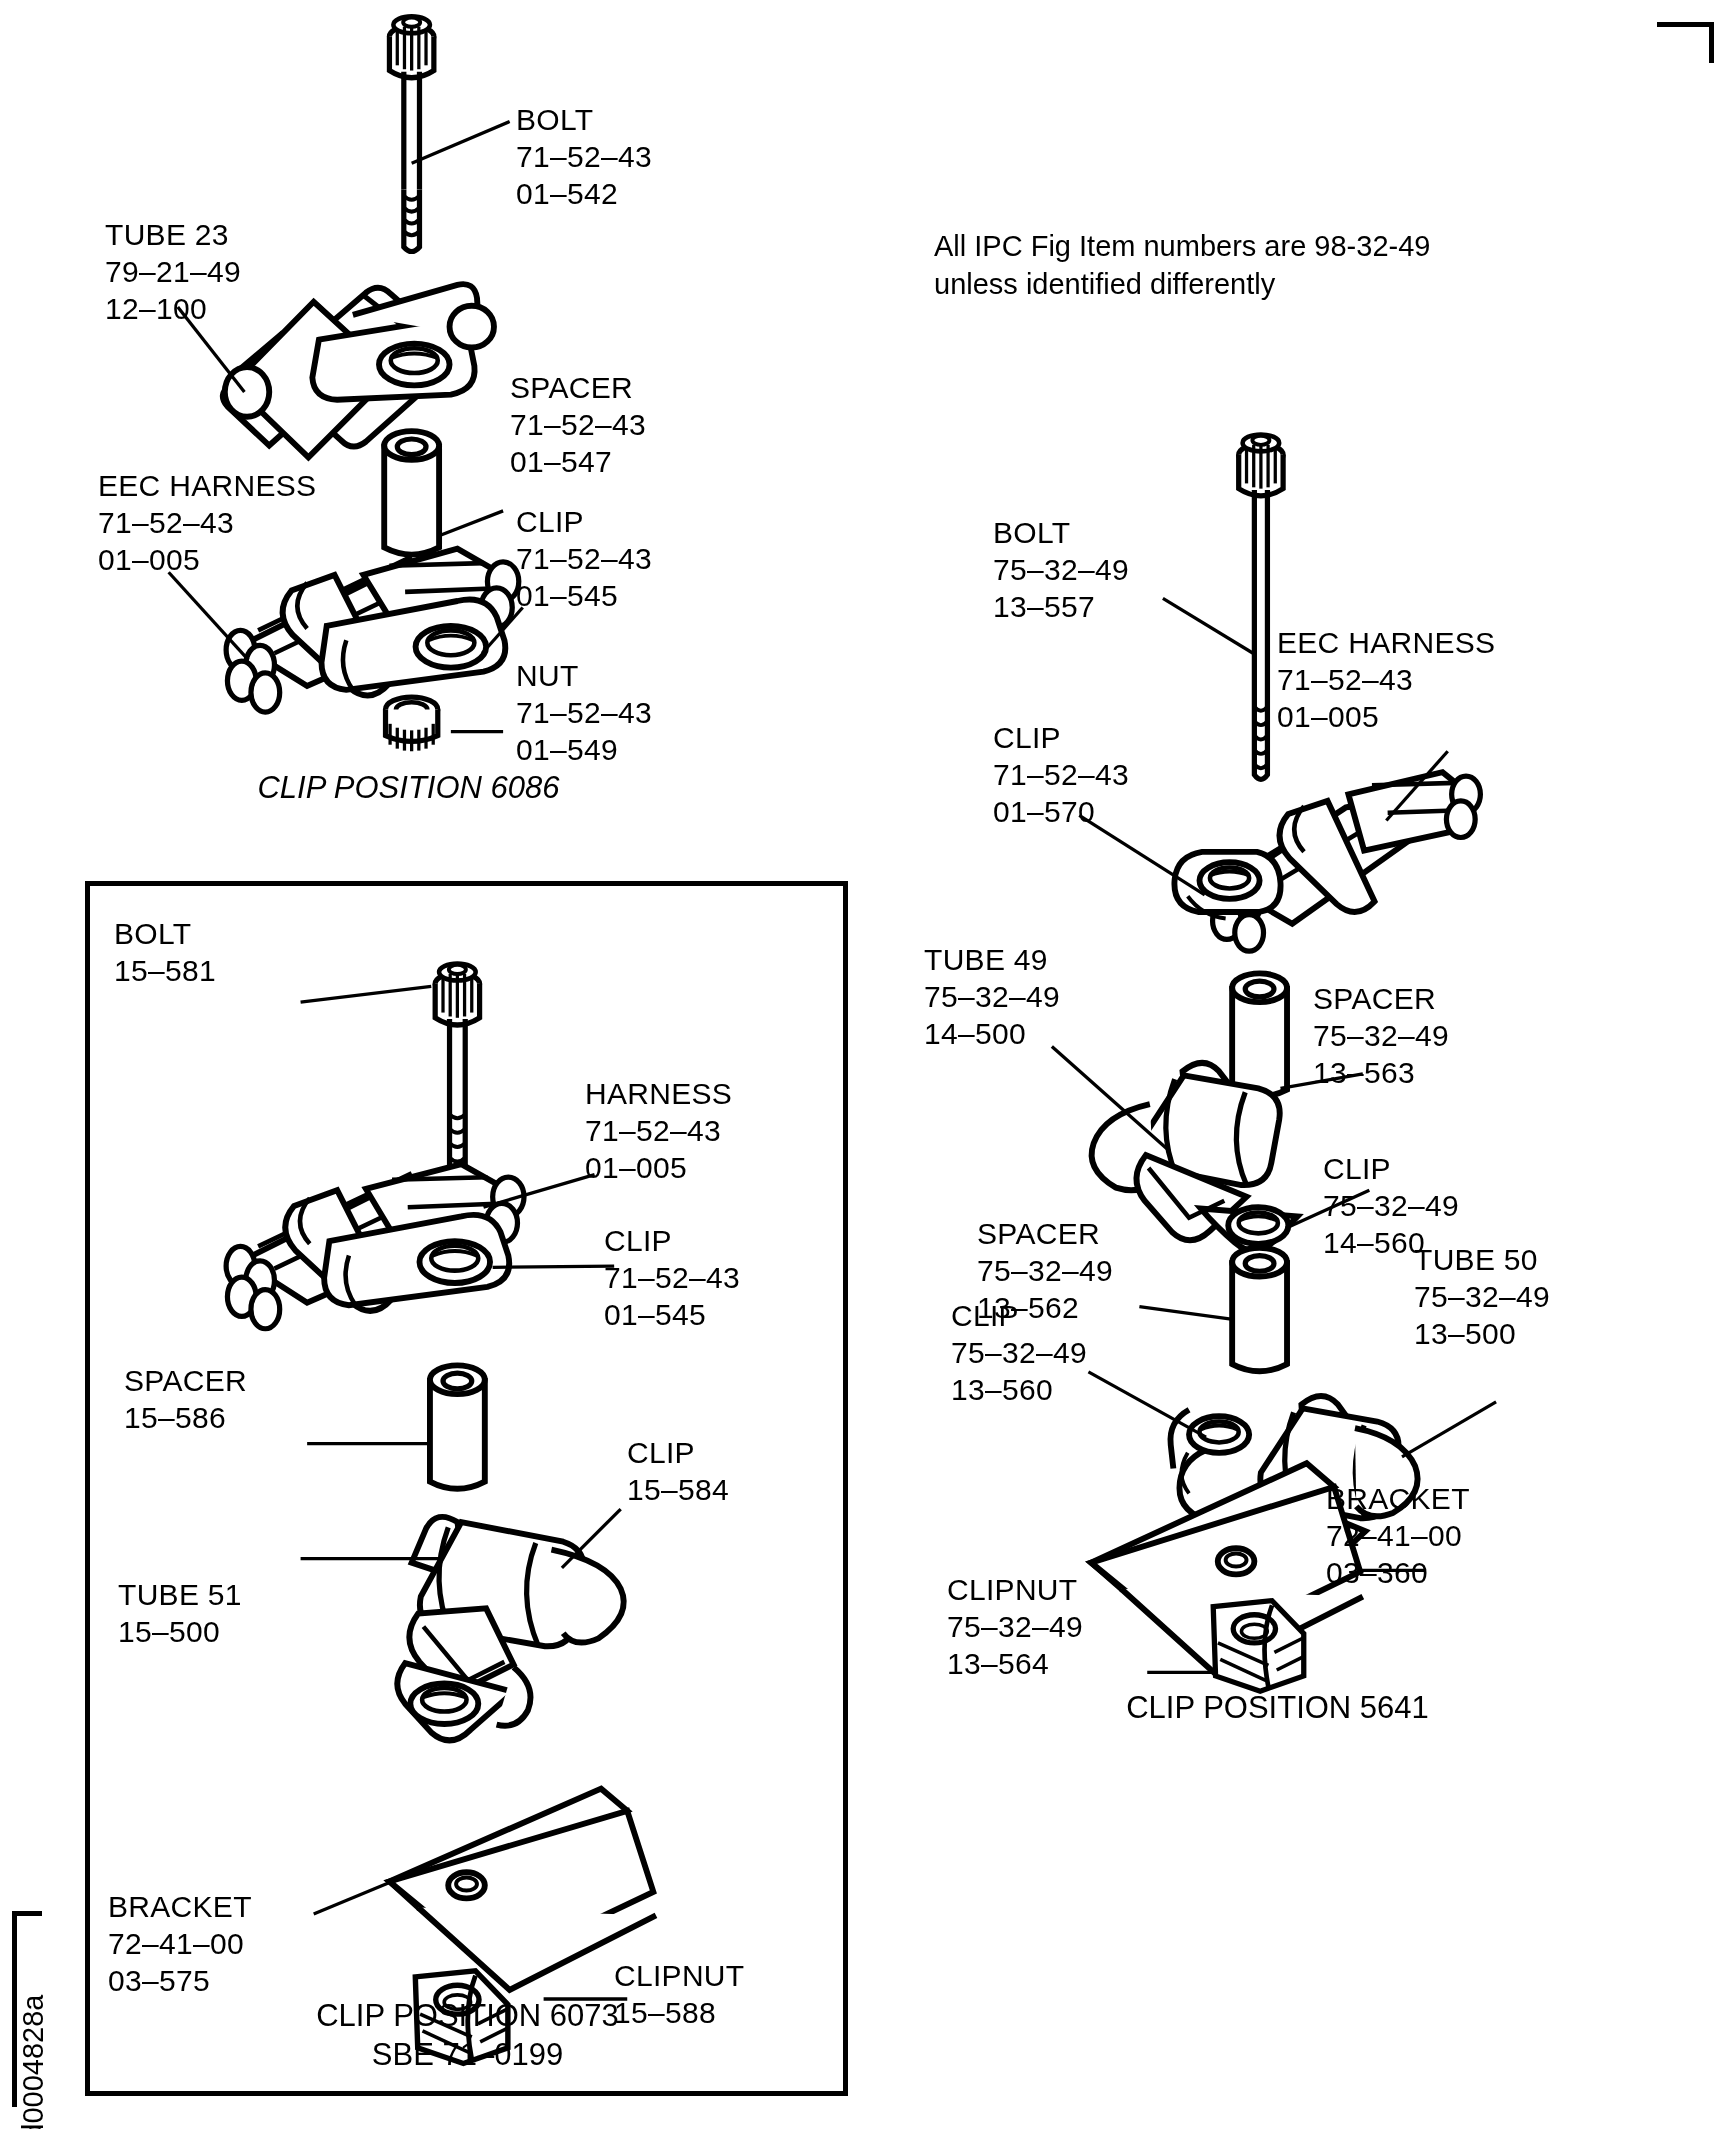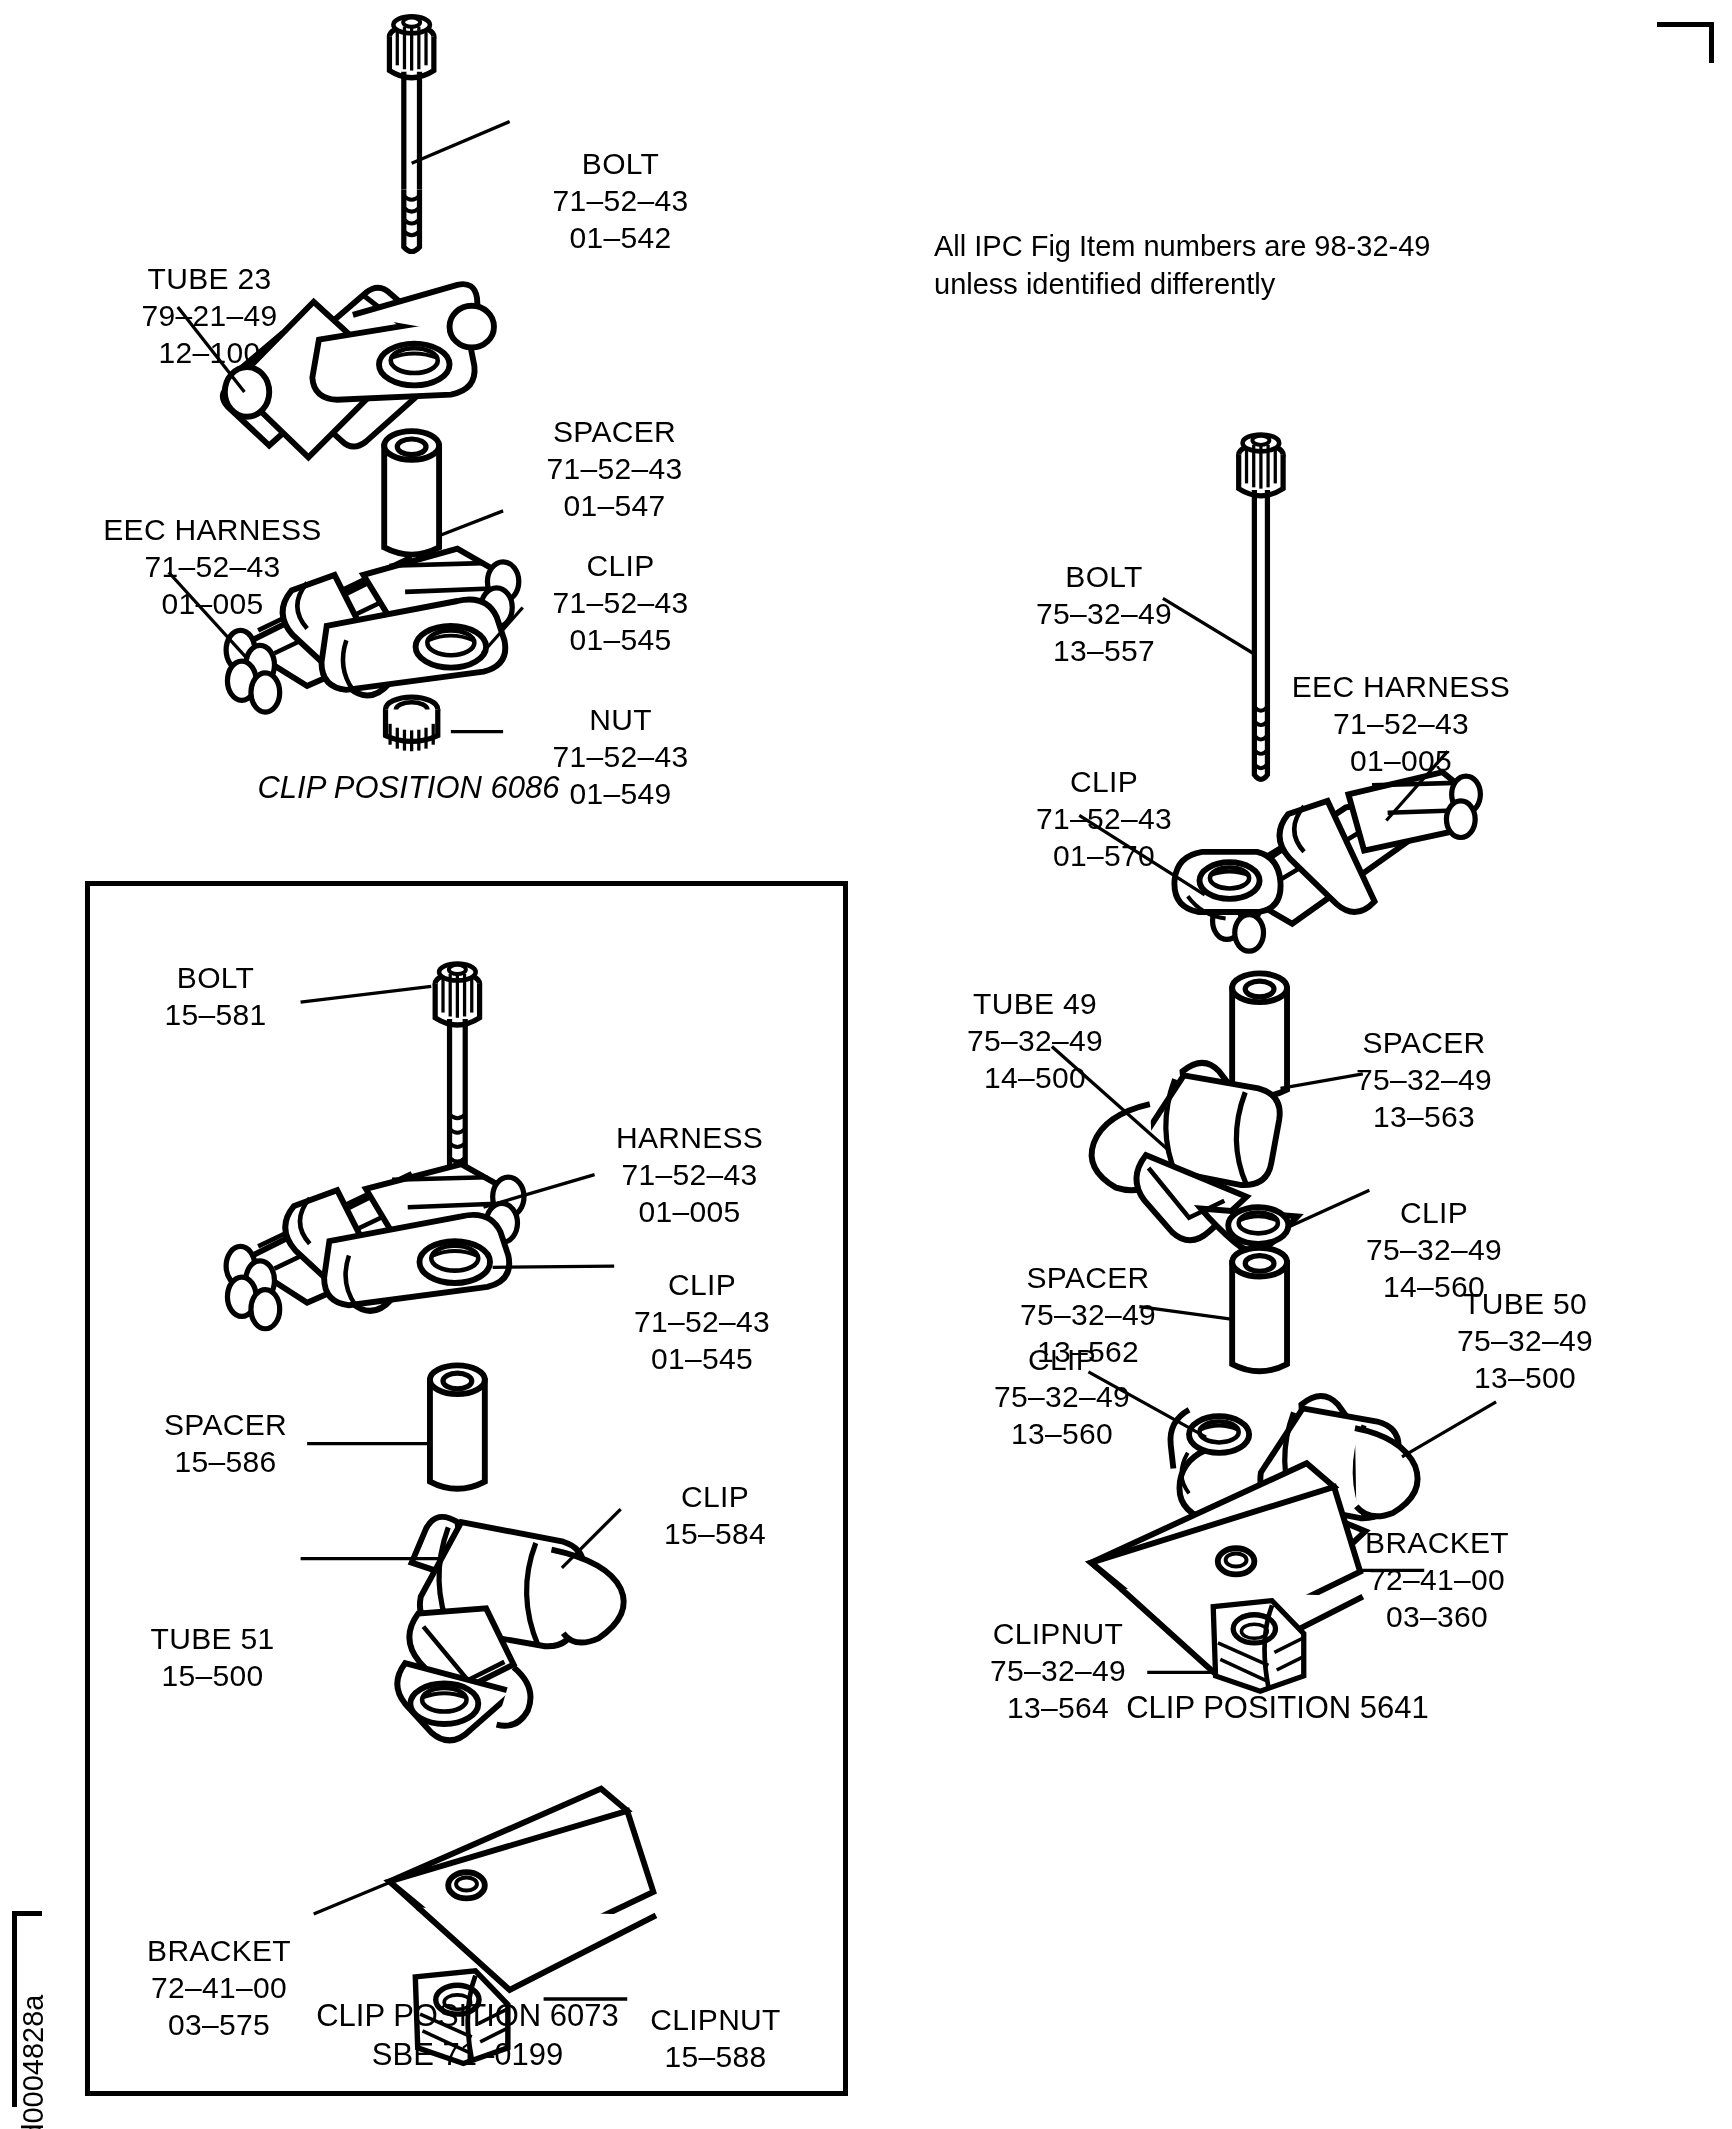--- a/index.html
+++ b/index.html
@@ -19,21 +19,21 @@
   }
   .lbl {
     position: absolute;
     font-family: "Liberation Sans", sans-serif;
     font-size: 30px;
     line-height: 37px;
     color: #000000;
     white-space: pre;
     letter-spacing: 0.3px;
   }
-  .lbl.c  { text-align: center; margin-top: 44px; }
+  .lbl.c  { text-align: left; }
   .note {
     position: absolute;
     font-size: 29px;
     line-height: 38px;
     white-space: pre;
     color: #000;
   }
   .caption {
     position: absolute;
     font-size: 31px;

